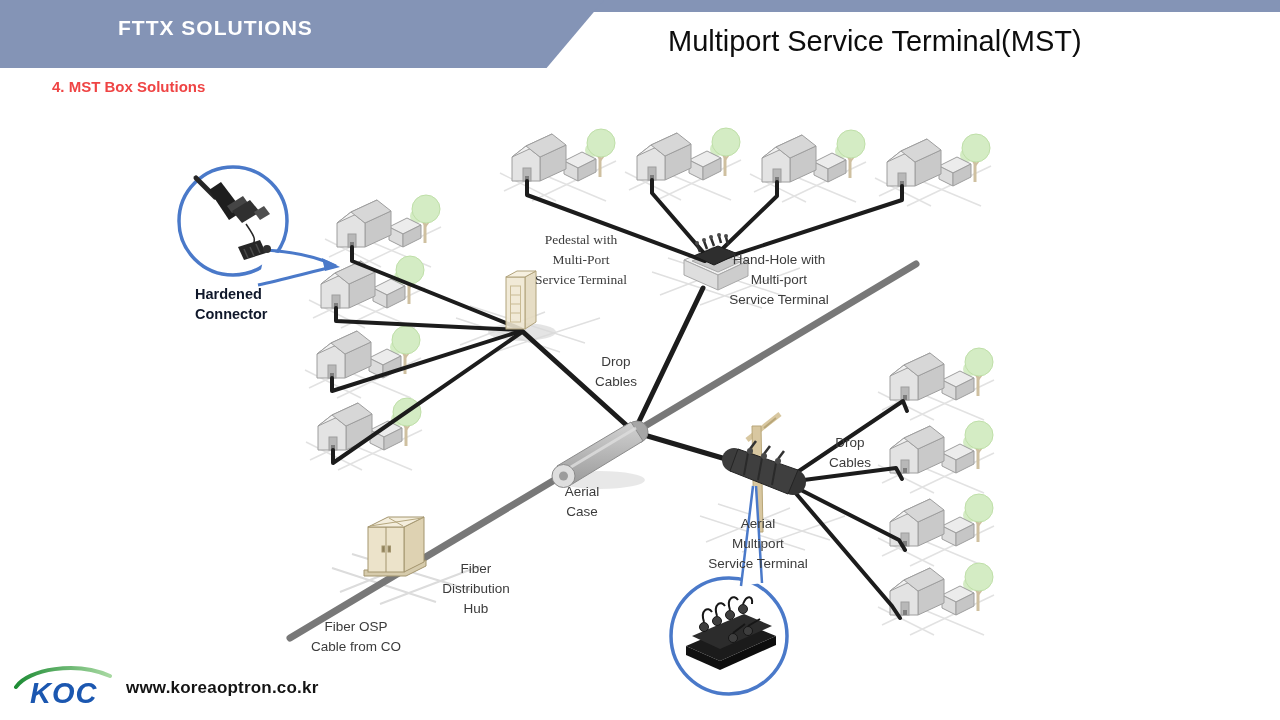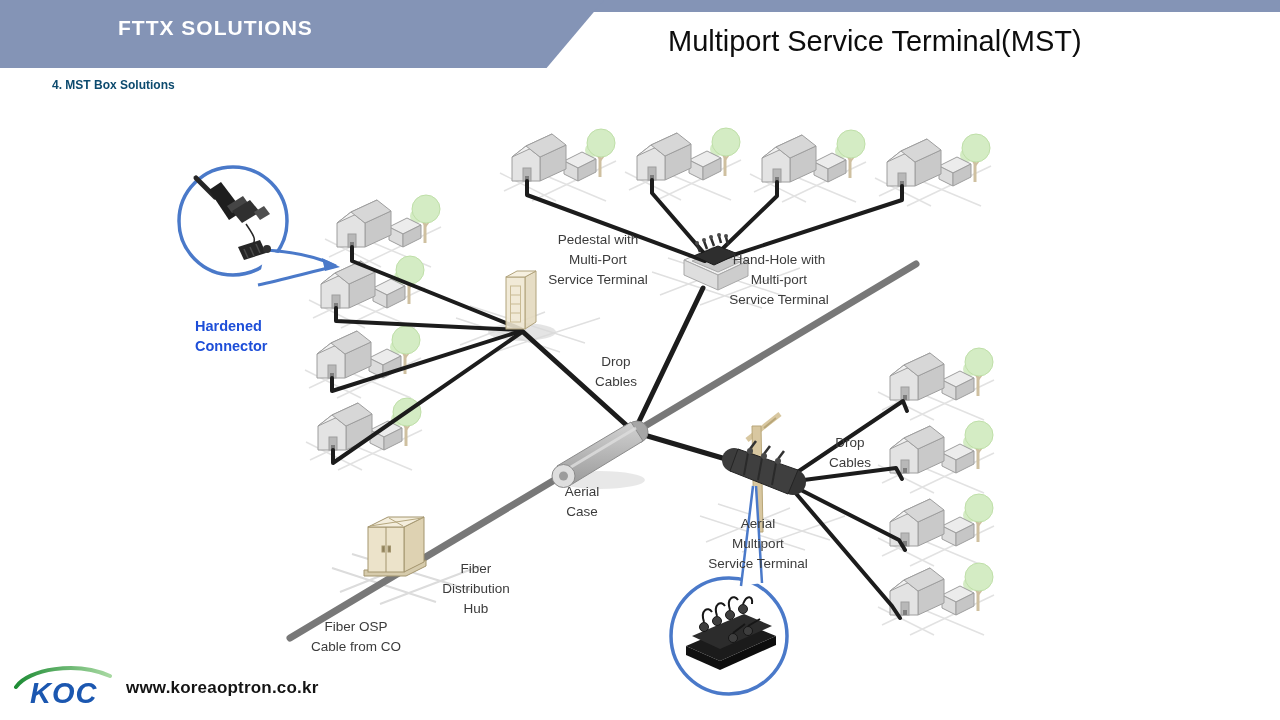--- a/index.html
+++ b/index.html
@@ -6,29 +6,29 @@
   .page{position:relative;width:1280px;height:720px;background:#ffffff;overflow:hidden;
         font-family:"Liberation Sans",sans-serif;}
   
   .top-strip{position:absolute;left:0;top:0;width:1280px;height:12px;background:#8494b6;}
   .banner{position:absolute;left:0;top:0;width:604px;height:68px;background:#8494b6;
           clip-path:polygon(0 0,100% 0,90.5% 100%,0 100%);}
   .banner-title{position:absolute;left:118px;top:16px;font-size:21px;font-weight:bold;
                 color:#ffffff;letter-spacing:1px;white-space:nowrap;}
   .page-title{position:absolute;left:668px;top:25px;font-size:29px;font-weight:normal;
               color:#0d0d0d;white-space:nowrap;}
-  .section-title{position:absolute;left:52px;top:78px;font-size:12px;font-weight:bold;
-                 color:#0c4a6e;white-space:nowrap;}
+  .section-title{position:absolute;left:52px;top:78px;font-size:15px;font-weight:bold;
+                 color:#ef4444;white-space:nowrap;}
   
   .diagram-svg{position:absolute;left:0;top:0;width:1280px;height:720px;}
   .dg-label{position:absolute;font-size:13.5px;color:#3b3b3b;line-height:1.48;
             white-space:pre-line;text-align:center;}
   .lbl-hardened{left:195px;top:284px;width:110px;text-align:left;font-weight:bold;
-                color:#1d4ed8;font-size:14.5px;line-height:1.4;margin-top:32px;}
-  .lbl-pedestal{left:524px;top:230px;width:148px;}
+                color:#0f172a;font-size:14.5px;line-height:1.4;}
+  .lbl-pedestal{left:507px;top:230px;width:148px;font-family:Liberation Serif, serif;}
   .lbl-handhole{left:700px;top:250px;width:158px;}
   .lbl-dropc{left:577px;top:352px;width:78px;}
   .lbl-splice{left:545px;top:482px;width:74px;}
   .lbl-fdh{left:426px;top:559px;width:100px;}
   .lbl-osp{left:303px;top:617px;width:106px;}
   .lbl-aerial{left:694px;top:514px;width:128px;}
   .lbl-dropr{left:812px;top:433px;width:76px;}
   
   .logo-svg{position:absolute;left:12px;top:663px;width:104px;height:46px;}
   .website{position:absolute;left:126px;top:678px;font-size:17px;font-weight:bold;

